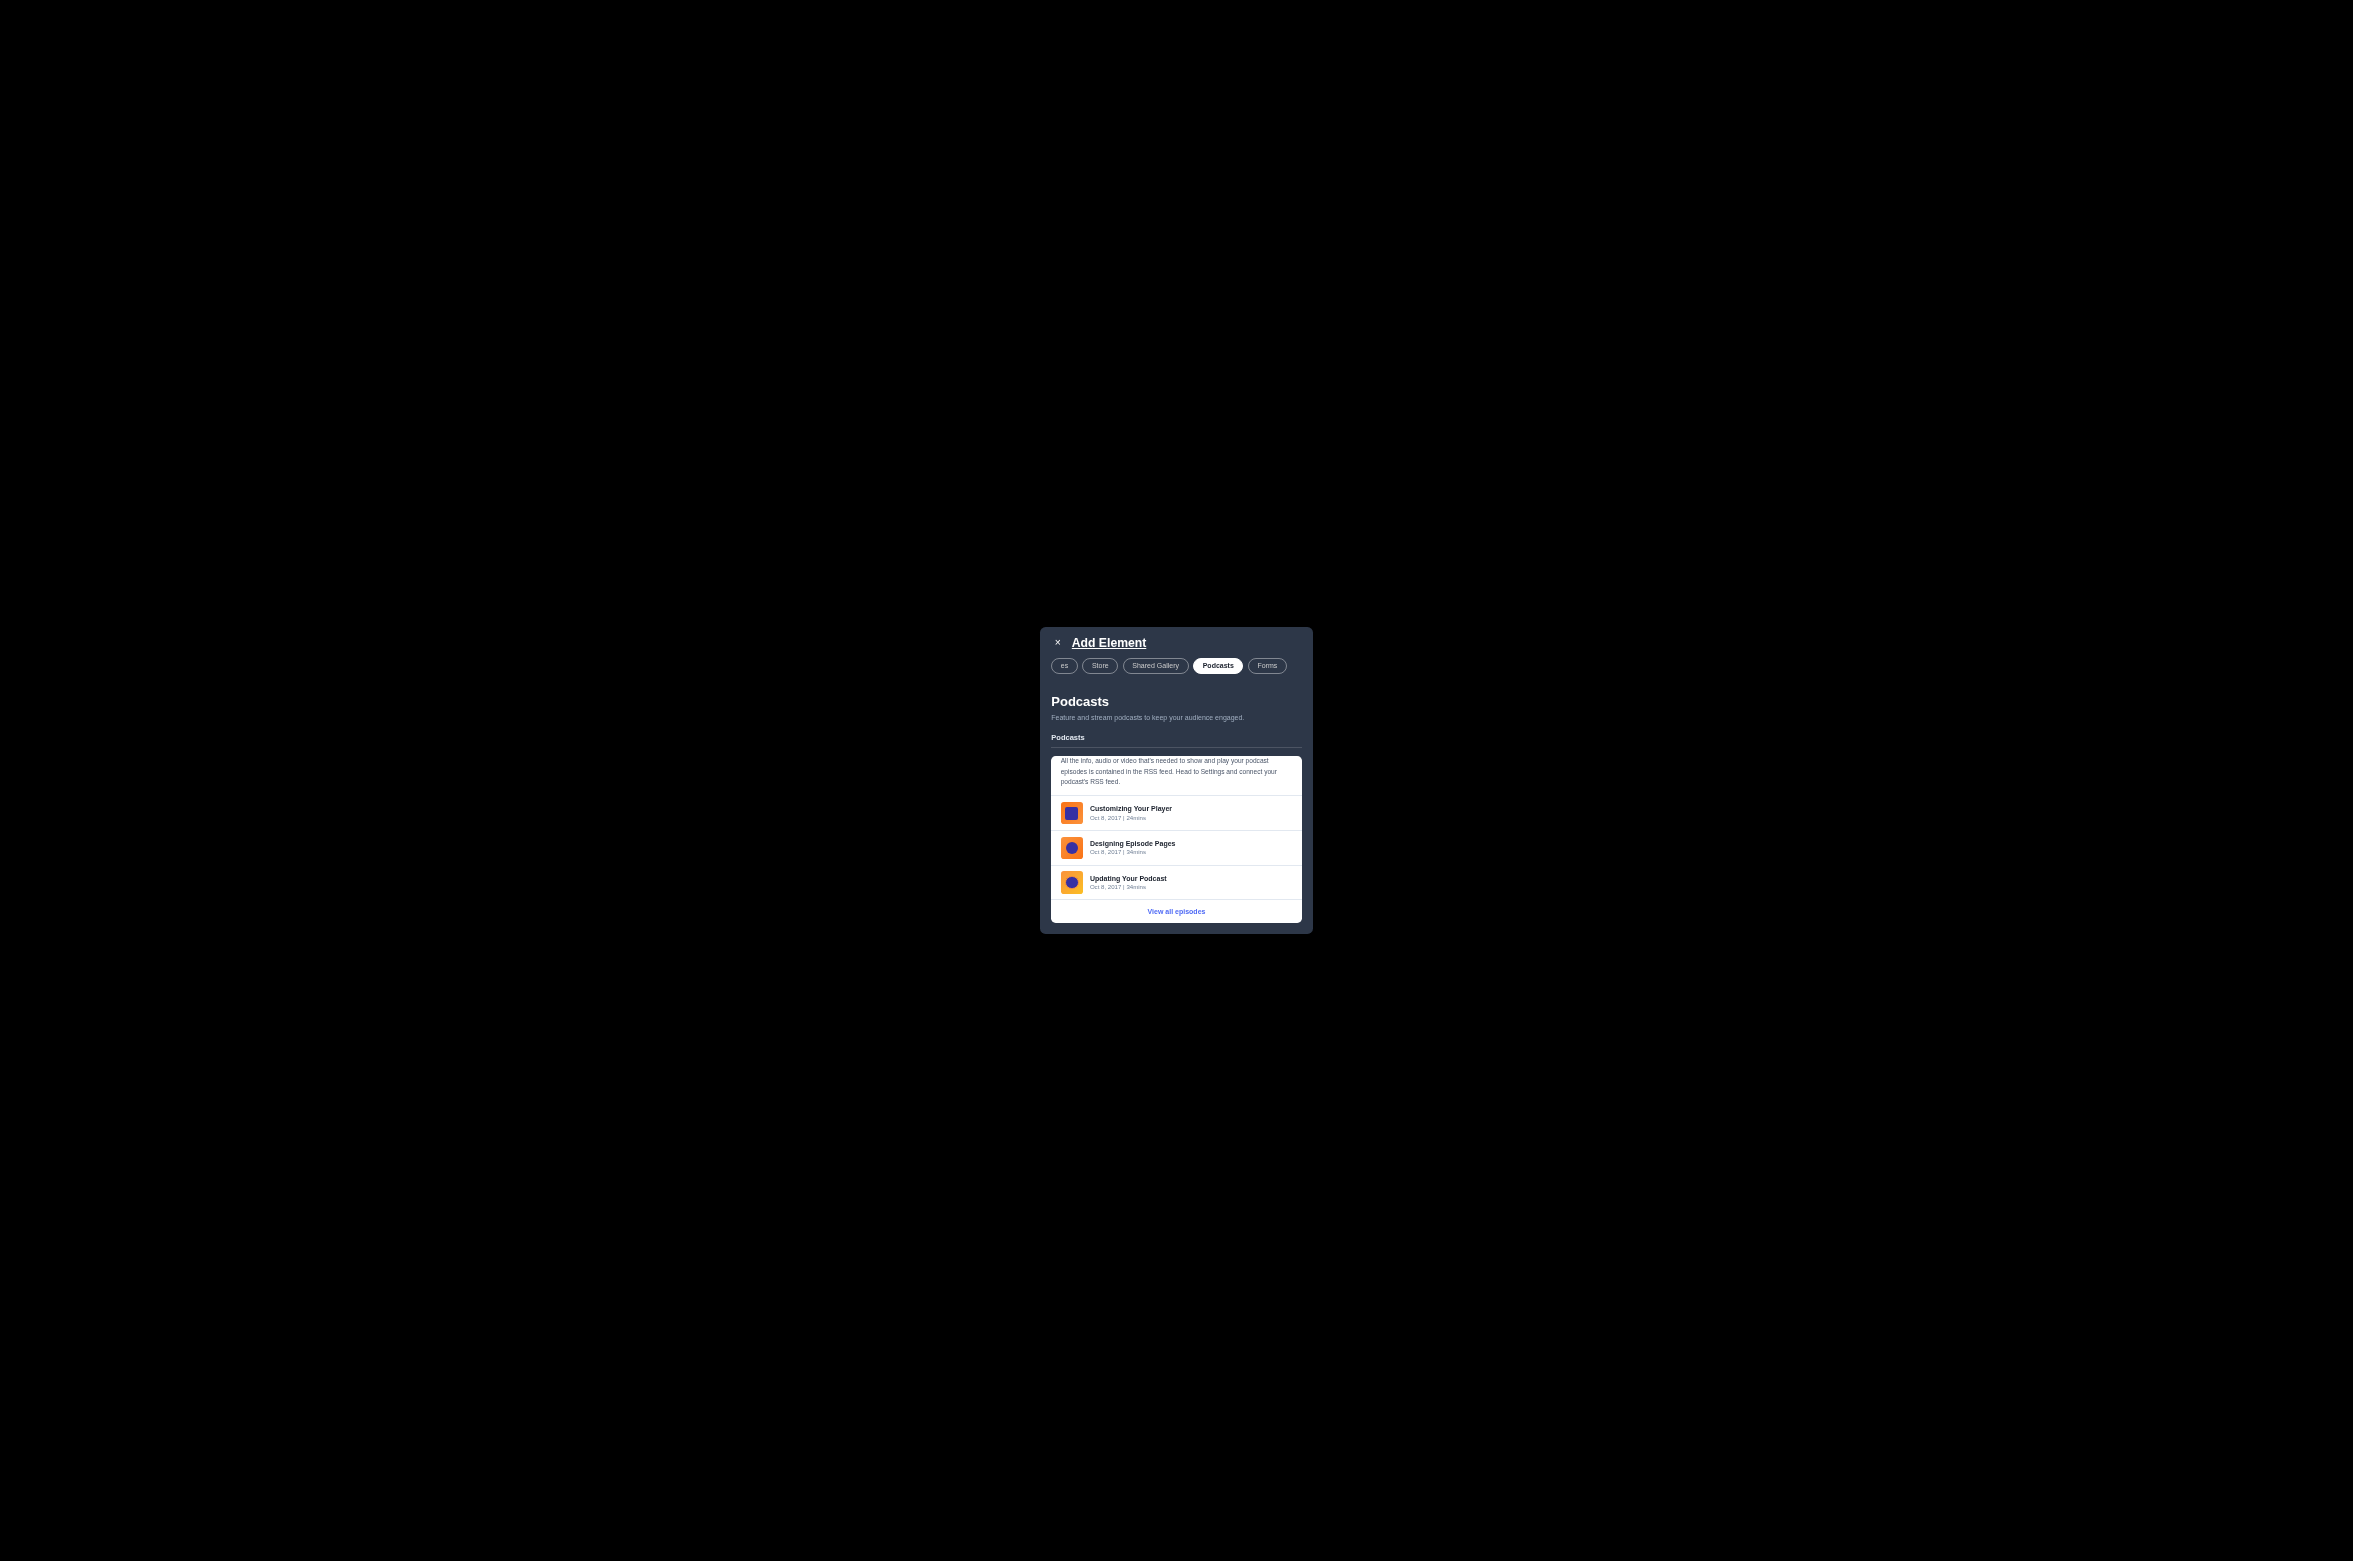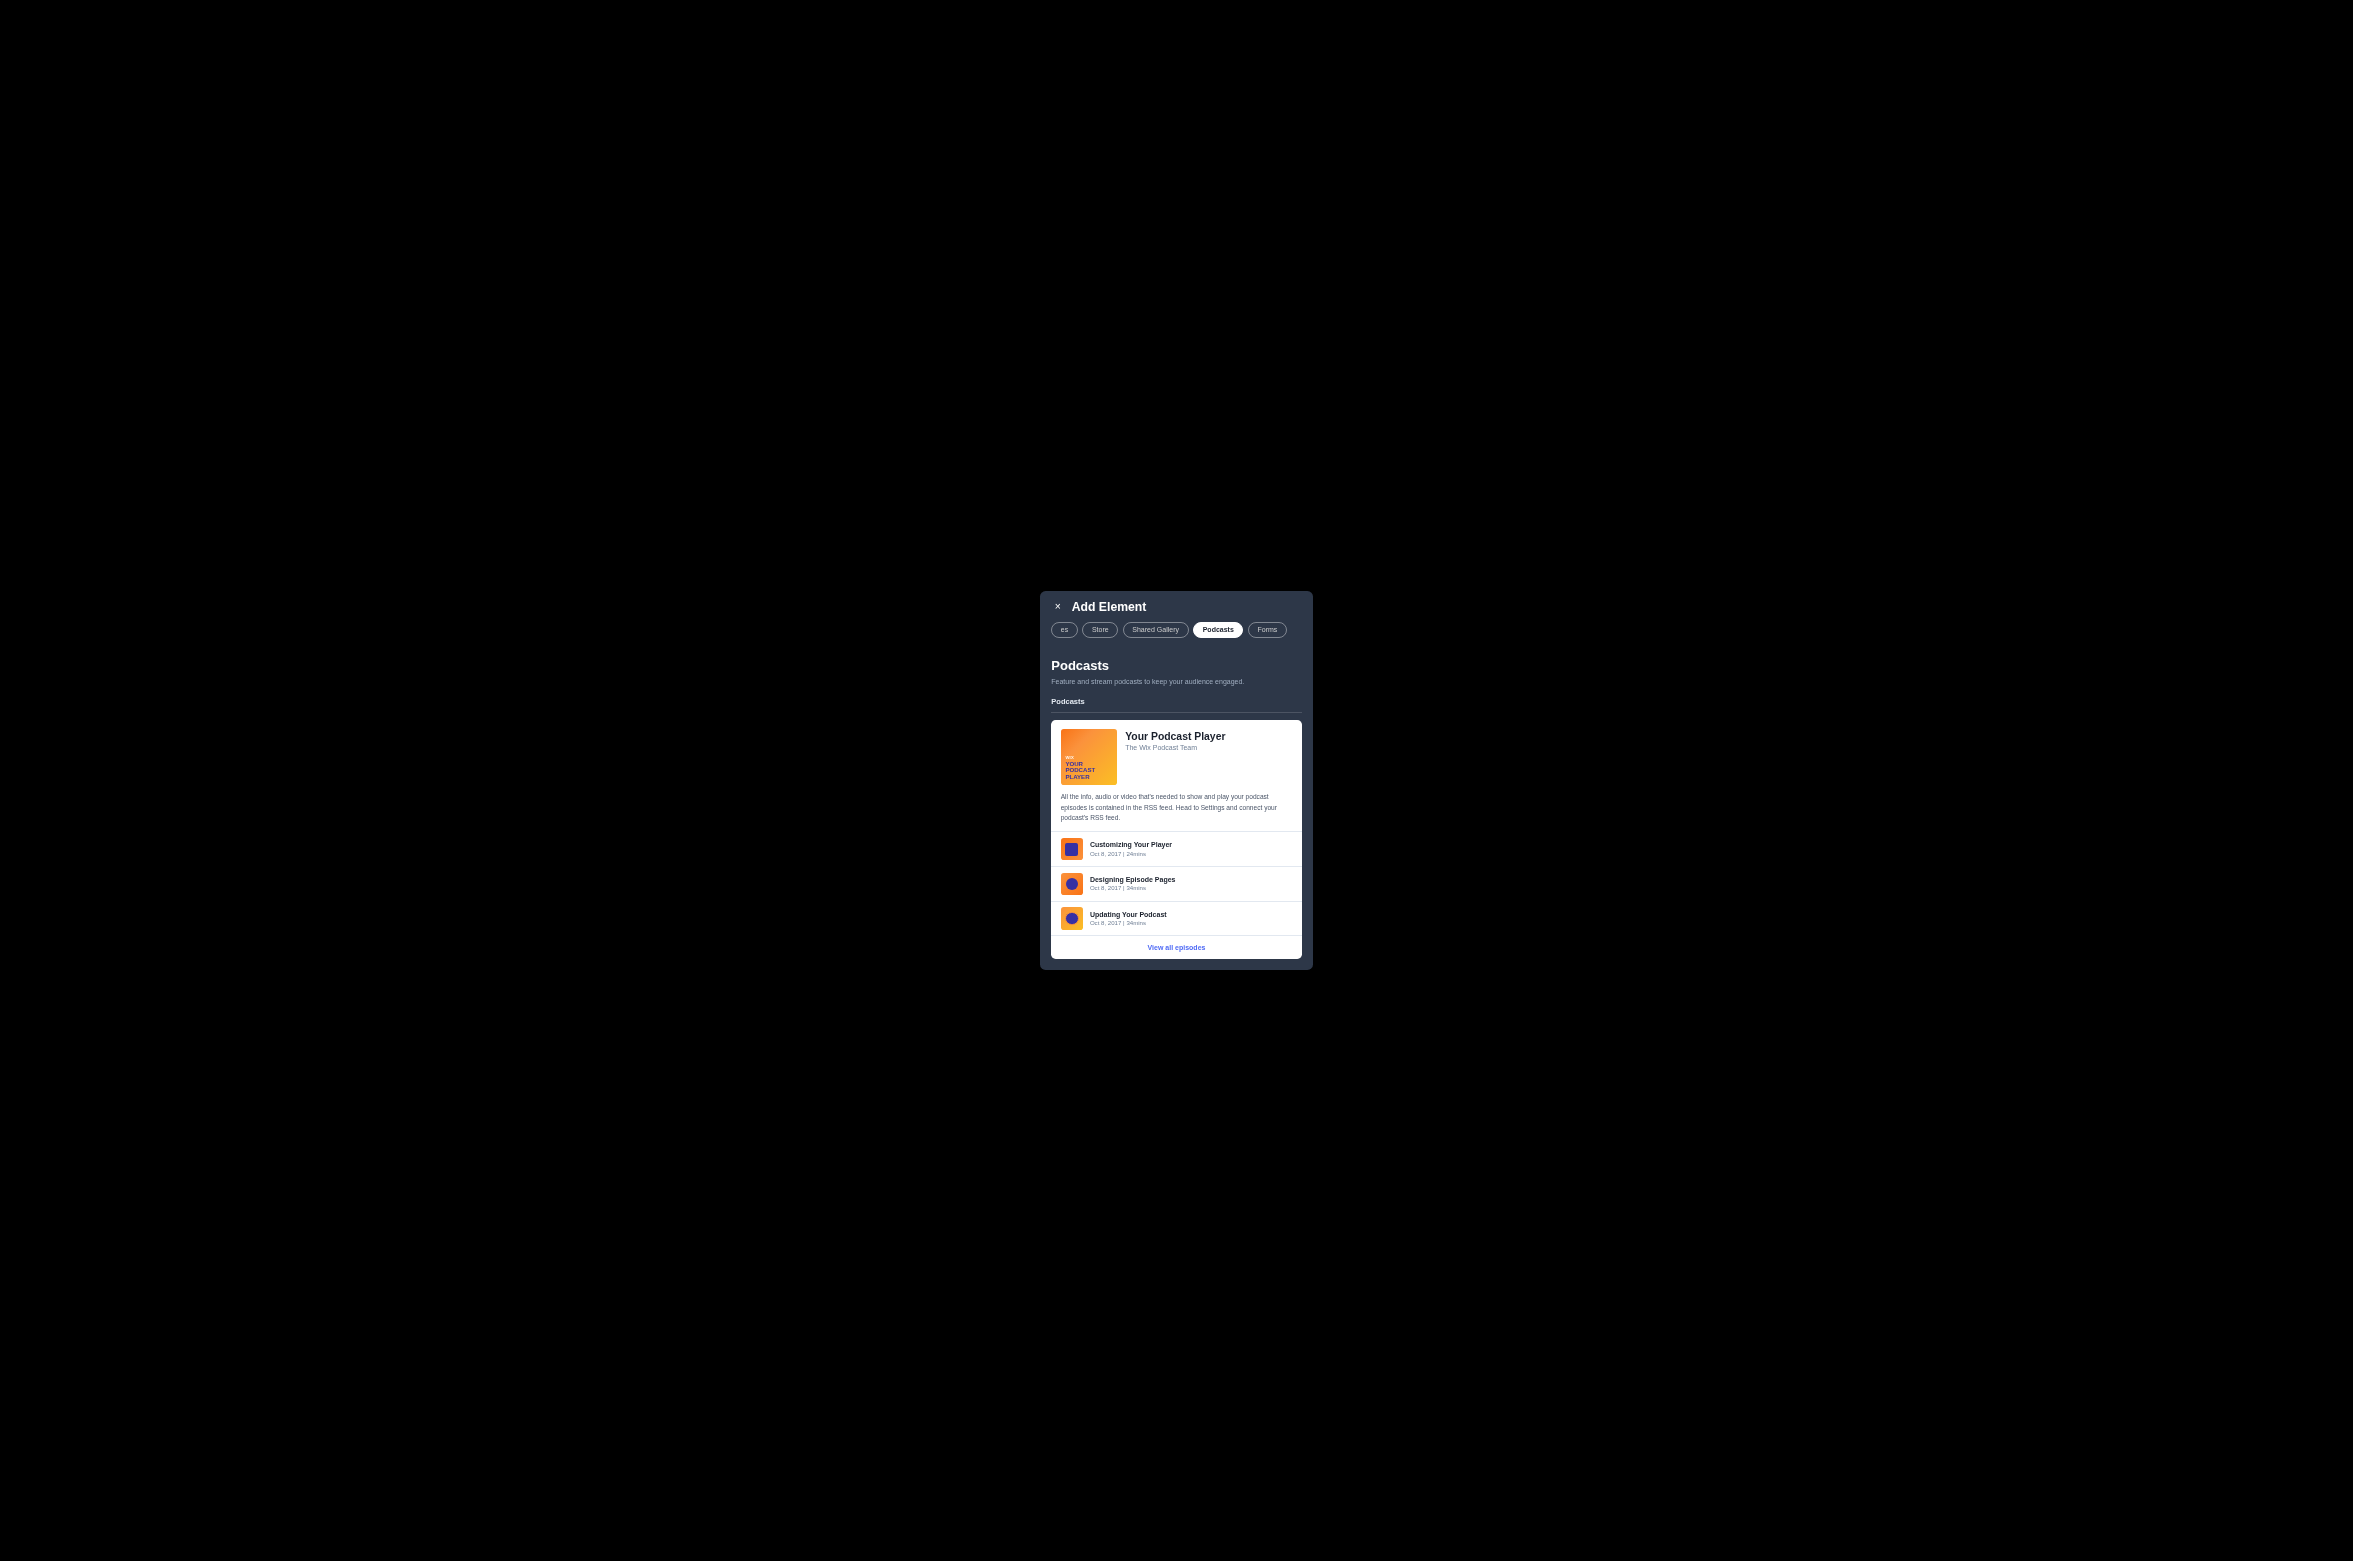--- a/index.html
+++ b/index.html
@@ -43,20 +43,21 @@
       display: flex;
       align-items: center;
       justify-content: center;
       flex-shrink: 0;
     }
 
     .modal-title {
       font-size: 12.2px;
       font-weight: 700;
       color: #fff;
+      text-decoration: underline;
     }
 
     .tabs-row {
       display: flex;
       gap: 4.7px;
       padding: 0 11.3px 9.4px;
       overflow-x: auto;
       align-items: center;
     }
 
@@ -297,34 +298,20 @@
   </div>
 
   <div class="modal-body">
     <div class="section-title">Podcasts</div>
     <div class="section-desc">Feature and stream podcasts to keep your audience engaged.</div>
 
     <div class="subsection-label">Podcasts</div>
     <hr class="divider">
 
     <div class="card">
-      <div class="card-top">
-        <div class="podcast-thumbnail">
-          <div class="thumbnail-wix-label">WIX</div>
-          <div class="thumbnail-text">
-            <span>YOUR</span><br>
-            <span>PODCAST</span><br>
-            <span>PLAYER</span>
-          </div>
-        </div>
-        <div class="card-top-info">
-          <div class="podcast-name">Your Podcast Player</div>
-          <div class="podcast-author">The Wix Podcast Team</div>
-        </div>
-      </div>
 
       <div class="card-desc">All the info, audio or video that's needed to show and play your podcast episodes is contained in the RSS feed. Head to Settings and connect your podcast's RSS feed.</div>
 
       <div class="episode-list">
 
         <div class="episode-item">
           <div class="episode-thumb ep-thumb-1"></div>
           <div class="episode-info">
             <div class="episode-title">Customizing Your Player</div>
             <div class="episode-meta">

